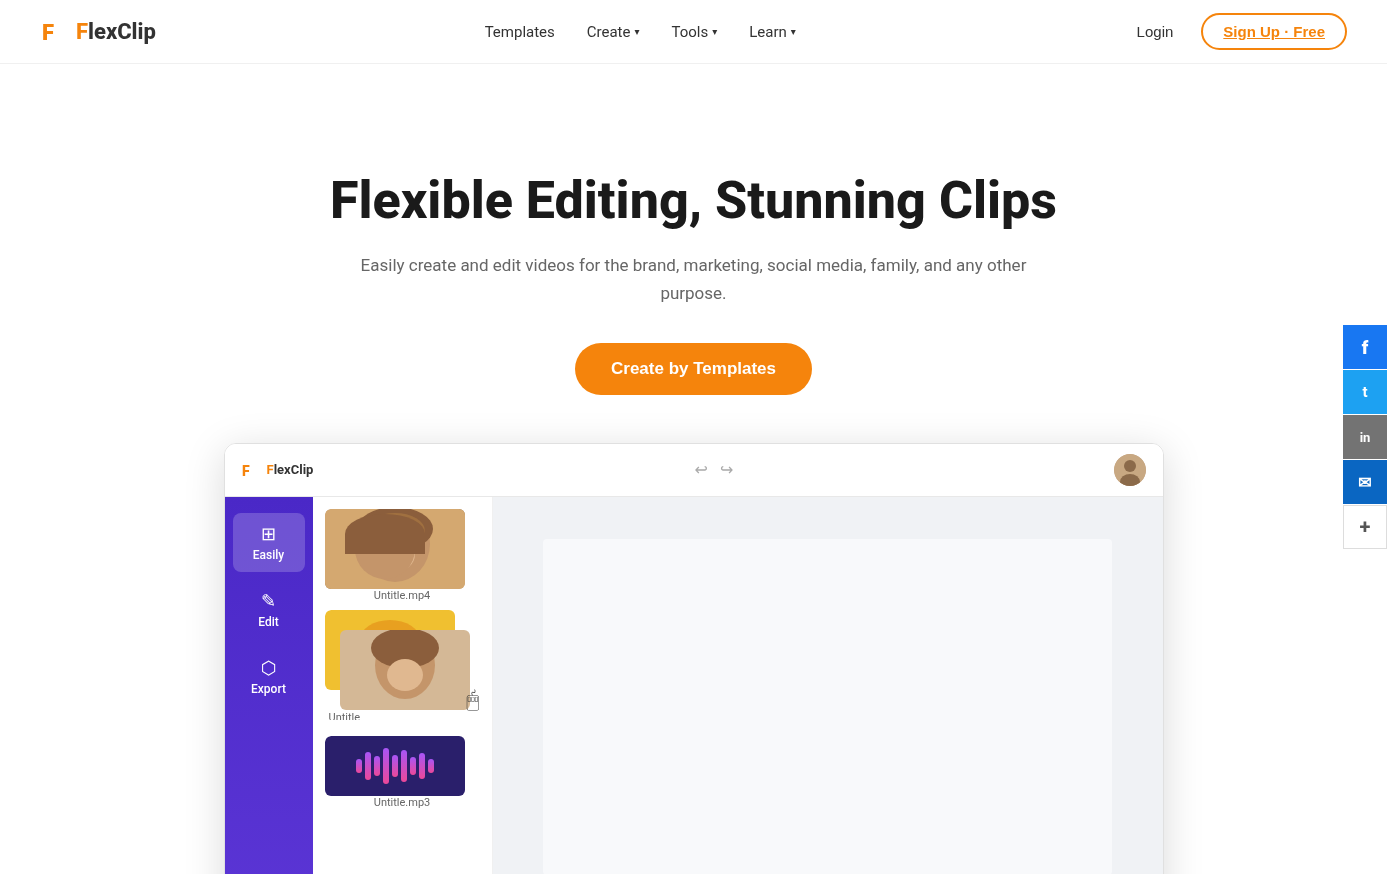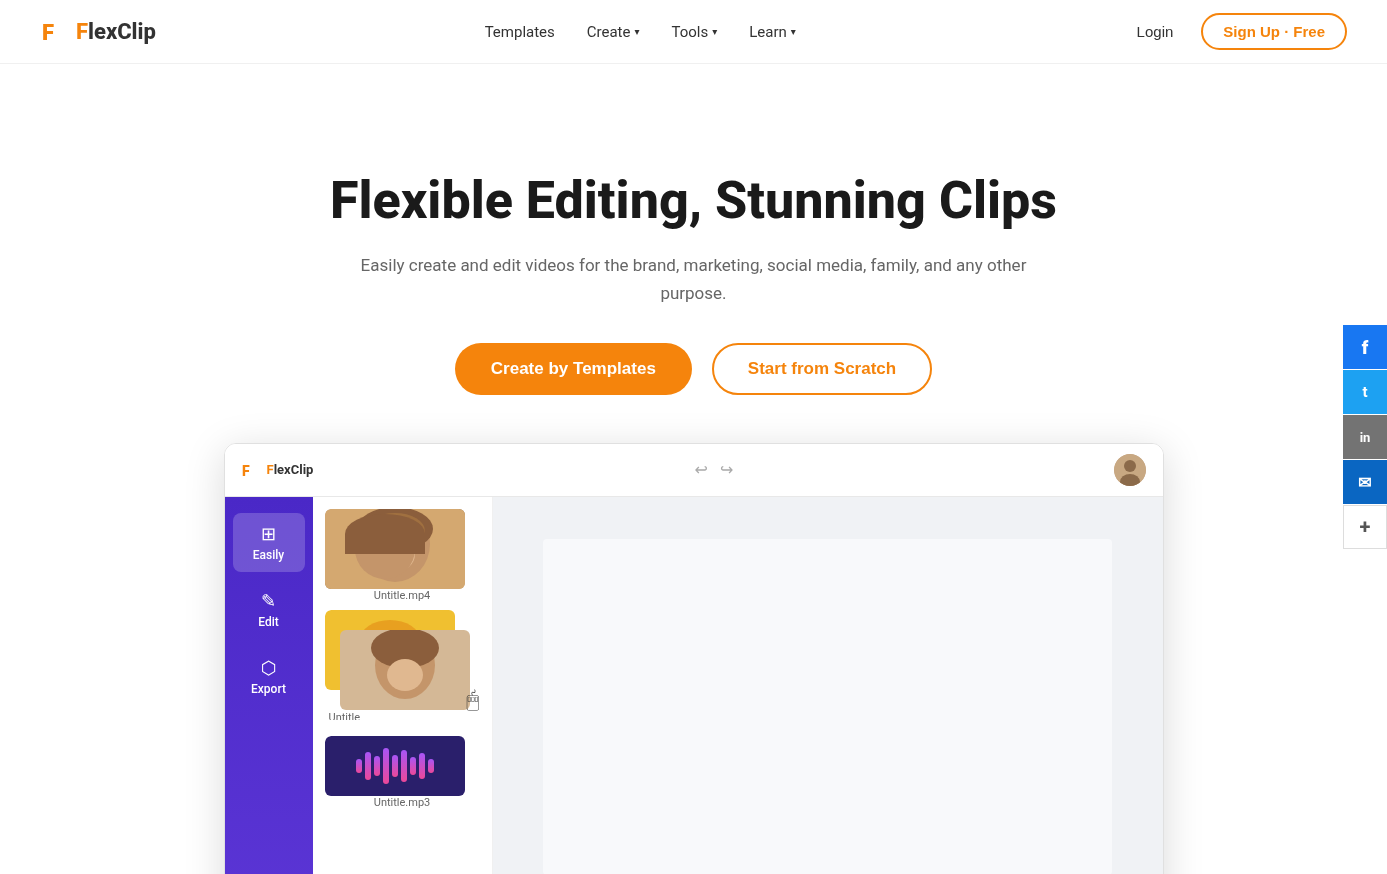--- a/index.html
+++ b/index.html
@@ -10,21 +10,21 @@
       display: flex; align-items: center; justify-content: space-between;
       padding: 0 40px; height: 64px; border-bottom: 1px solid #f0f0f0;
       position: sticky; top: 0; background: #fff; z-index: 100;
     }
     .nav-logo { display: flex; align-items: center; gap: 4px; font-size: 22px; font-weight: 700; color: #333; text-decoration: none; }
     .nav-logo-icon { width: 32px; height: 32px; }
     .nav-links { display: flex; align-items: center; gap: 32px; }
     .nav-link { font-size: 15px; color: #333; text-decoration: none; display: flex; align-items: center; gap: 4px; cursor: pointer; }
     .nav-actions { display: flex; align-items: center; gap: 16px; }
     .btn-login { font-size: 15px; color: #333; background: none; border: none; cursor: pointer; padding: 6px 12px; }
-    .btn-signup { font-size: 15px; color: #f5840c; background: #fff; border: 2px solid #f5840c; border-radius: 24px; padding: 8px 20px; cursor: pointer; font-weight: 600; }
+    .btn-signup { font-size: 15px; color: #f5840c; background: #fff; border: 2px solid #f5840c; border-radius: 24px; padding: 8px 20px; cursor: pointer; font-weight: 600; text-decoration: underline; }
 
     
     .hero { text-align: center; padding: 60px 20px 40px; }
     .hero-title { font-size: 52px; font-weight: 800; color: #1a1a1a; line-height: 1.2; margin-bottom: 20px; margin-top: 46px; }
     .hero-subtitle { font-size: 17px; color: #666; max-width: 680px; margin: 0 auto 36px; line-height: 1.6; text-align: center; }
     .hero-buttons { display: flex; align-items: center; justify-content: center; gap: 20px; margin-bottom: 48px; }
     .btn-primary { background: #f5840c; color: #fff; border: none; border-radius: 32px; padding: 16px 36px; font-size: 17px; font-weight: 600; cursor: pointer; }
     .btn-outline { background: #fff; color: #f5840c; border: 2px solid #f5840c; border-radius: 32px; padding: 14px 34px; font-size: 17px; font-weight: 600; cursor: pointer; }
 
     
@@ -101,21 +101,20 @@
     <button class="btn-signup">Sign Up · Free</button>
   </div>
 </nav>
 
 <section class="hero">
   <h1 class="hero-title">Flexible Editing, Stunning Clips</h1>
   <p class="hero-subtitle">Easily create and edit videos for the brand, marketing, social media, family, and any other purpose.</p>
 
   <div class="hero-buttons">
     <button class="btn-primary">Create by Templates</button>
-    <button class="btn-outline">Start from Scratch</button>
   </div>
 
   <div class="editor-container">
 
     <div class="editor-top-bar">
       <div class="editor-logo">
         <svg width="20" height="20" viewBox="0 0 20 20">
           <rect width="20" height="20" rx="3" fill="white"></rect>
           <text x="1" y="16" font-size="14" font-weight="900" fill="#f5840c">F</text>
         </svg>

